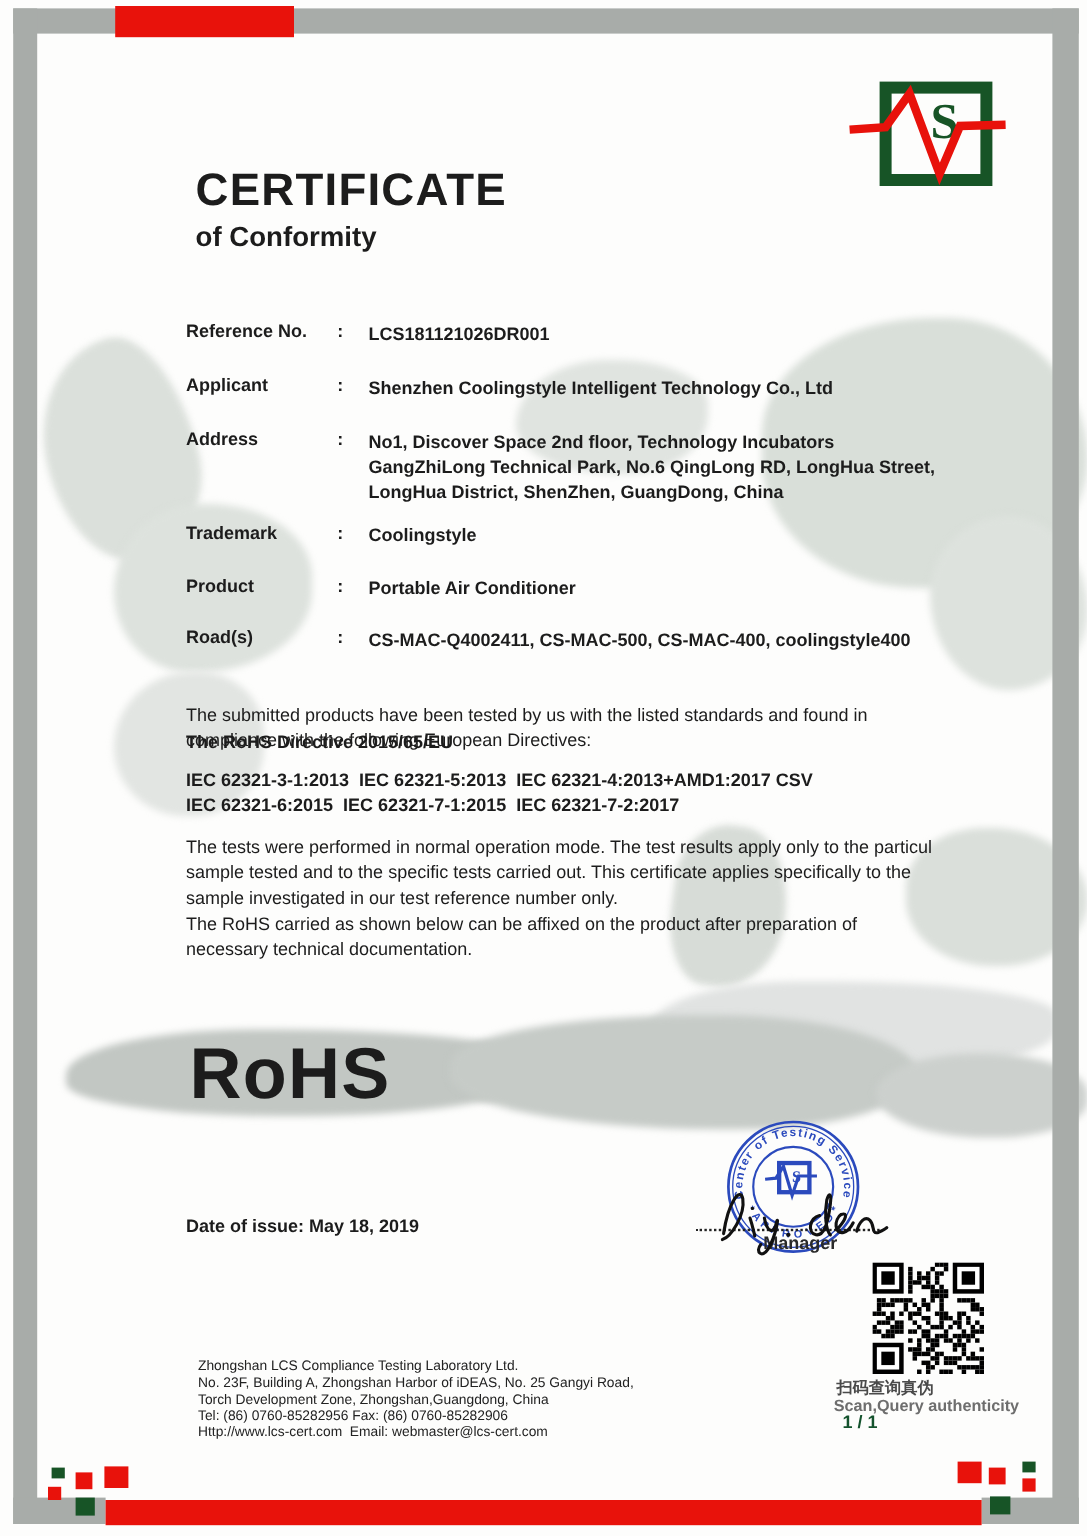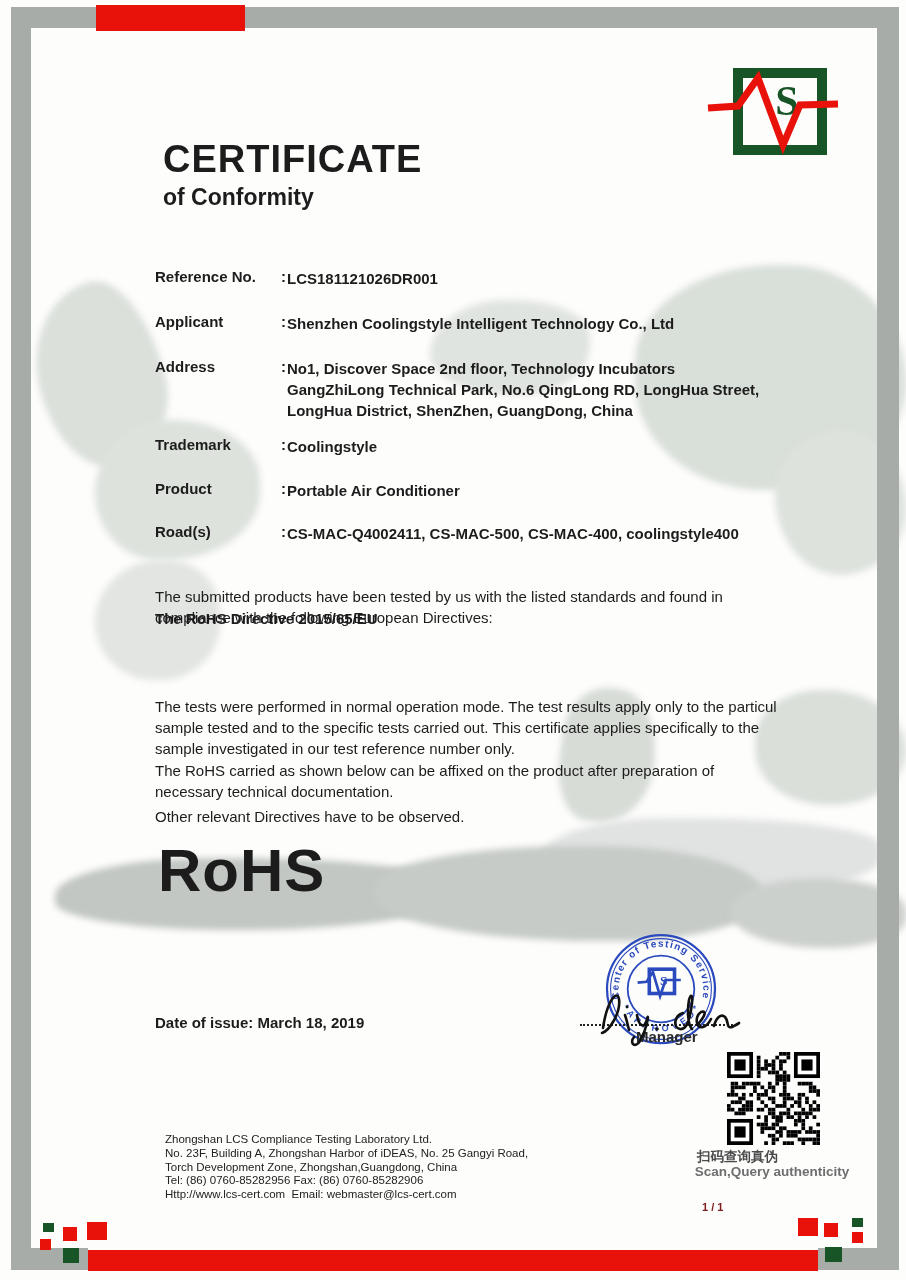--- a/index.html
+++ b/index.html
@@ -6,30 +6,30 @@
   .page{position:relative;width:906px;height:1280px;background:#fdfdfc;overflow:hidden;
         font-family:"Liberation Sans",sans-serif;color:#1c1c1c;}
   .pre{white-space:pre-wrap;}
   .blob{position:absolute;filter:blur(3px);z-index:0;}
   .deco{position:absolute;z-index:3;}
   .content{position:absolute;z-index:2;}
   .label{font-weight:bold;font-size:15px;}
   .value{font-weight:bold;font-size:15px;line-height:21px;}
   .fieldrow{position:absolute;left:155px;width:720px;z-index:2;}
   .fieldrow .colon{position:absolute;left:126px;top:0;font-weight:bold;font-size:15px;}
-  .fieldrow .value{position:absolute;left:132px;top:0;width:580px;}
+  .fieldrow .value{position:absolute;left:152px;top:0;width:580px;}
   .body-text{font-size:15px;line-height:21px;z-index:2;}
   .bold{font-weight:bold;}
   .title{font-size:38px;font-weight:bold;letter-spacing:1px;}
   .subtitle{font-size:23px;font-weight:bold;}
   .rohs{font-size:60px;font-weight:bold;letter-spacing:1px;}
   .footer-text{font-size:11.5px;line-height:13.8px;color:#222;}
   .qr-caption-cn{font-size:13.5px;font-weight:bold;color:#4a4a4a;text-align:left;}
   .qr-caption-en{font-size:13.5px;font-weight:bold;color:#6e6e6e;text-align:center;}
-  .page-num{font-size:11px;font-weight:bold;color:#7f1d1d;margin-top:24px;}
+  .page-num{font-size:15px;font-weight:bold;color:#14532d;}
   .manager{font-size:15px;font-weight:bold;color:#2a2a2a;}
   .dotline{border-bottom:2px dotted #222;height:0;}
 </style>
 </head>
 <body>
 
 <div class="page">
 
   <div class="blob" style="left:38px;top:282px;width:125px;height:185px;background:#dbe0db;border-radius:60% 40% 55% 45%/50% 60% 40% 50%;transform:rotate(-14deg);"></div>
   <div class="blob" style="left:95px;top:420px;width:165px;height:140px;background:#dde2dd;border-radius:45% 55% 60% 40%/55% 45% 50% 50%;"></div>
@@ -105,30 +105,31 @@
   </div>
   <div class="fieldrow" style="top:523px;">
     <span class="label">Road(s)</span>
     <span class="colon">:</span>
     <span class="value pre">CS-MAC-Q4002411, CS-MAC-500, CS-MAC-400, coolingstyle400</span>
   </div>
 
   <div class="content body-text pre" style="left:155px;top:566px;width:740px;margin-top:20px;">The submitted products have been tested by us with the listed standards and found in
 compliance with the following European Directives:</div>
   <div class="content body-text pre bold" style="left:155px;top:608px;width:740px;">The RoHS Directive 2015/65/EU</div>
+  <div class="content body-text pre bold" style="left:155px;top:640px;width:740px;">IEC 62321-3-1:2013  IEC 62321-5:2013  IEC 62321-4:2013+AMD1:2017 CSV
+IEC 62321-6:2015  IEC 62321-7-1:2015  IEC 62321-7-2:2017</div>
   <div class="content body-text pre" style="left:155px;top:696px;width:745px;">The tests were performed in normal operation mode. The test results apply only to the particul
 sample tested and to the specific tests carried out. This certificate applies specifically to the
 sample investigated in our test reference number only.</div>
   <div class="content body-text pre" style="left:155px;top:760px;width:740px;">The RoHS carried as shown below can be affixed on the product after preparation of
 necessary technical documentation.</div>
-  <div class="content body-text pre" style="left:155px;top:806px;width:740px;">Other relevant Directives have to be observed.</div>
-
-  <div class="content rohs" style="left:158px;top:836px;">RoHS</div>
-
-  <div class="content body-text bold" style="left:155px;top:1012px;">Date of issue: March 18, 2019</div>
+
+  <div class="content rohs" style="left:158px;top:860px;">RoHS</div>
+
+  <div class="content body-text bold" style="left:155px;top:1012px;">Date of issue: May 18, 2019</div>
 
   <div class="content" style="left:598px;top:926px;width:126px;height:126px;">
     <svg width="126" height="126" viewBox="0 0 140 140" style="overflow:visible;">
       <circle cx="70" cy="70" r="60" fill="none" stroke="#2b4abd" stroke-width="2.5"></circle>
       <circle cx="70" cy="70" r="56" fill="none" stroke="#2b4abd" stroke-width="1.2"></circle>
       <circle cx="70" cy="70" r="37" fill="none" stroke="#2b4abd" stroke-width="2"></circle>
       <defs>
         <path id="arcTop" d="M 25.8,86.1 A 47,47 0 1 1 114.2,86.1" fill="none"></path>
         <path id="arcBottom" d="M 25.8,86.1 A 47,47 0 0 0 114.2,86.1" fill="none"></path>
       </defs>

